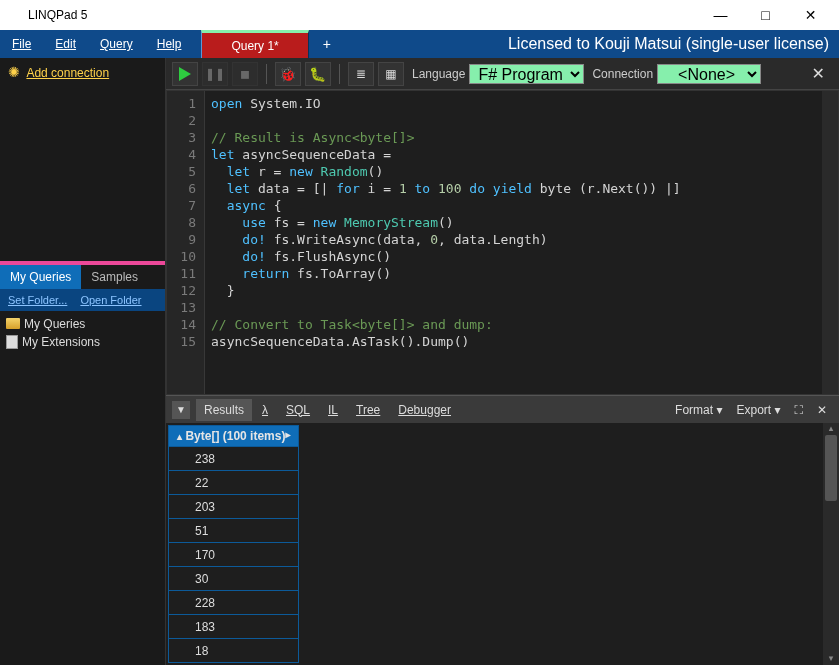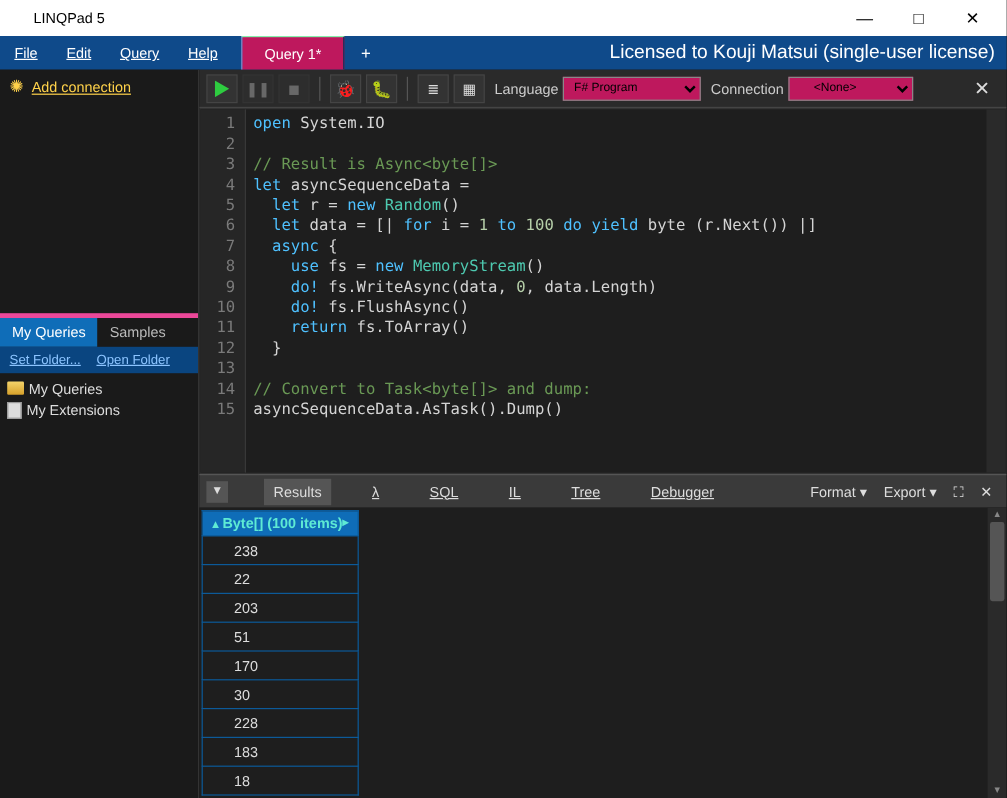--- a/index.html
+++ b/index.html
@@ -8,21 +8,21 @@
   
   .titlebar { height: 30px; background: #fff; color: #000; display: flex; align-items: center; padding: 0 6px; }
   .titlebar .icon { width: 16px; height: 16px; background: #fff; margin-right: 6px; display: inline-block; }
   .titlebar .title { flex: 1; font-size: 12px; }
   .titlebar .winbtn { width: 45px; height: 30px; display: flex; align-items: center; justify-content: center; font-size: 14px; cursor: pointer; }
   
   
   .menubar { height: 28px; background: #0f4a8a; color: #fff; display: flex; align-items: stretch; font-size: 12px; }
   .menubar .menuitem { padding: 0 12px; display: flex; align-items: center; cursor: pointer; text-decoration: underline; }
   .menubar .tabwrap { display: flex; align-items: stretch; margin-left: 8px; }
-  .menubar .tab { background: #be185d; padding: 0 18px; display: flex; align-items: center; border-top: 1px solid #86efac; border-left: 1px solid #5a99d6; border-right: 1px solid #083358; }
+  .menubar .tab { background: #b91c1c; padding: 0 29px; display: flex; align-items: center; border-top: 3px solid #86efac; border-left: 1px solid #5a99d6; border-right: 1px solid #083358; }
   .menubar .newtab { padding: 0 14px; display: flex; align-items: center; font-size: 14px; cursor: pointer; }
   .menubar .license { margin-left: auto; padding: 0 10px; display: flex; align-items: center; font-size: 16px; }
   
   
   .main { flex: 1; display: flex; overflow: hidden; }
   
   
   .sidebar { width: 166px; background: #1a1a1a; display: flex; flex-direction: column; border-right: 1px solid #333; }
   .connections { flex: 0.55; padding: 6px 8px; border-bottom: 4px solid #ec4899; }
   .connections a { color: #ffd24a; text-decoration: underline; font-size: 12px; }
@@ -44,48 +44,48 @@
   .right { flex: 1; display: flex; flex-direction: column; overflow: hidden; }
   
   
   .toolbar { height: 32px; background: #2a2a2a; display: flex; align-items: center; padding: 0 6px; gap: 4px; border-bottom: 1px solid #444; }
   .tbtn { width: 26px; height: 24px; display: flex; align-items: center; justify-content: center; border: 1px solid #444; background: #333; cursor: pointer; }
   .tbtn.disabled { opacity: .35; }
   .tbtn.play svg { fill: #2ecc40; }
   .tbtn.bug { font-size: 14px; }
   .sep { width: 1px; height: 20px; background: #555; margin: 0 4px; }
   .tlabel { font-size: 12px; color: #ccc; margin-left: 4px; }
-  .tselect { background: #be185d; color: #000; font-size: 10px; height: 20px; border: 1px solid #888; padding: 0 4px; }
+  .tselect { background: #86efac; color: #000; font-size: 16px; height: 20px; border: 1px solid #888; padding: 0 4px; }
   .tselect.lang { width: 115px; }
   .tselect.conn { width: 104px; padding-left: 16px; }
   .tclose { margin-left: auto; font-size: 16px; padding: 0 8px; cursor: pointer; }
   
   
   .editor { flex: 1; background: #1e1e1e; display: flex; font-family: Consolas, monospace; font-size: 13px; overflow: hidden; position: relative; border: 1px solid #333; }
   .gutter { width: 38px; background: #262626; color: #7a7a7a; text-align: right; padding: 4px 8px 4px 0; line-height: 17px; border-right: 1px solid #383838;}
   .code { flex: 1; padding: 4px 6px; line-height: 17px; white-space: pre; overflow: auto; }
   .kw { color: #4fc1ff; }
   .com { color: #6A9955; }
   .typ { color: #4ec9b0; }
   .num { color: #b5cea8; }
   .pl { color: #d4d4d4; }
   .editor .vscroll { width: 16px; background: #2a2a2a; }
   
   
   .reshdr { height: 28px; background: #3a3a3a; display: flex; align-items: center; padding: 0 6px; gap: 2px; font-size: 12px; color: #ddd; border-top: 1px solid #555;}
   .reshdr .arrow { background: #555; width: 18px; height: 18px; display:flex; align-items:center; justify-content:center; font-size:10px; margin-right:4px;}
-  .reshdr .rtab { padding: 4px 8px; cursor: pointer; text-decoration: underline; margin-left: 24px; }
+  .reshdr .rtab { padding: 4px 8px; cursor: pointer; text-decoration: underline; }
   .reshdr .rtab.active { background: #555; text-decoration: none; }
   .reshdr .spacer { flex: 1; }
   .reshdr .rbtn { padding: 2px 6px; cursor: pointer; }
   
   
   .results { height: 242px; background: #1e1e1e; overflow: auto; display:flex;}
   .rtable { border-collapse: collapse; font-size: 12px; margin: 2px; }
-  .rtable th { background: #0f6db8; color: #5eead4; font-weight: bold; padding: 3px 8px; text-align: left; border: 1px solid #0c5a99; }
+  .rtable th { background: #0f6db8; color: #e5e5e5; font-weight: bold; padding: 3px 8px; text-align: left; border: 1px solid #0c5a99; }
   .rtable th .tri { font-size: 10px; }
   .rtable td { background: #1e1e1e; color: #ddd; padding: 3px 26px; border: 1px solid #0c5a99; min-width: 130px; }
   .results .vscroll { margin-left:auto; width: 16px; background: #2a2a2a; position:relative;}
   .results .vscroll .thumb { position:absolute; top:12px; left:2px; width:12px; height:66px; background:#555; border-radius:2px;}
   .results .vscroll .up, .results .vscroll .down { position:absolute; left:0; width:16px; height:12px; font-size:9px; text-align:center; color:#888;}
   .results .vscroll .up{top:0;} .results .vscroll .down{bottom:0;}
   
   
   .statusbar { height: 22px; background: #2a2a2a; display: flex; align-items: center; padding: 0 8px; font-size: 11px; color: #bbb; border-top: 1px solid #444;}
   .statusbar .pid { margin-left: auto; }

